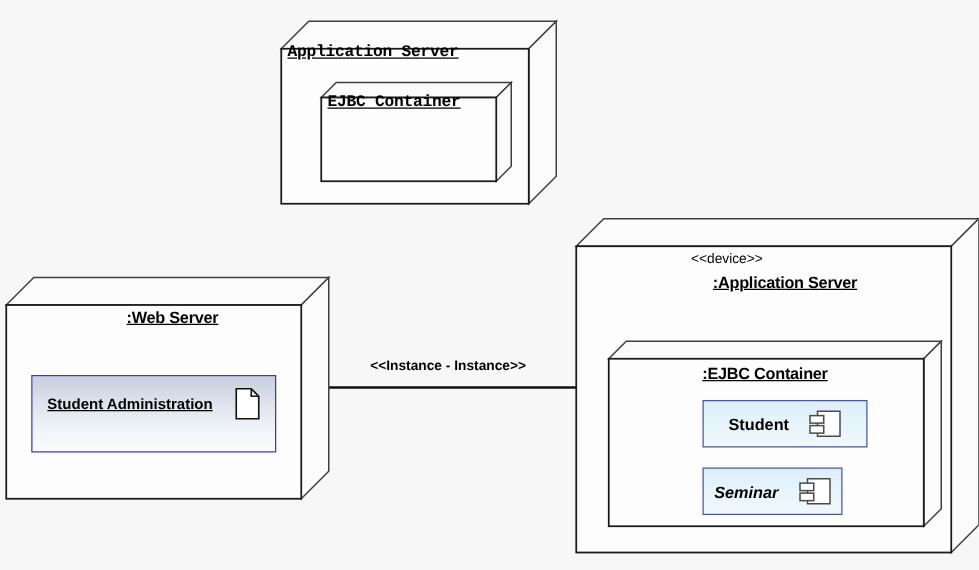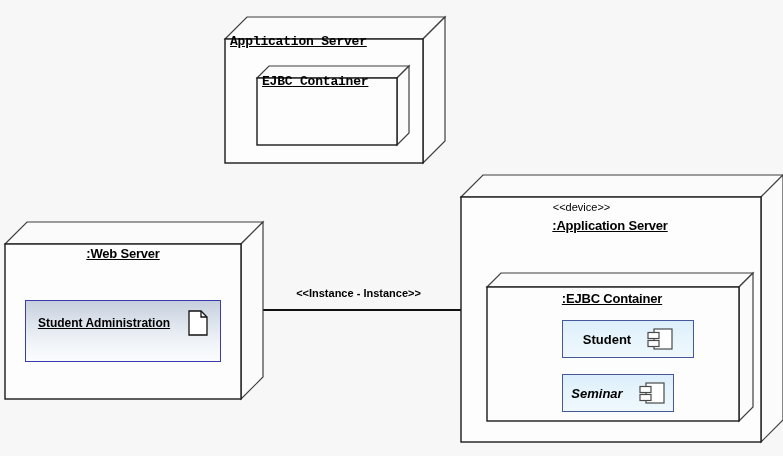--- a/index.html
+++ b/index.html
@@ -143,21 +143,21 @@
   <div class="connector-label" style="left:281px; top:287px; width:155px;">&lt;&lt;Instance - Instance&gt;&gt;</div>
   <div class="connector-line" style="left:262px; top:309px; width:199px;"></div>
 
   <div class="node" style="left:4px; top:218px; width:258px; height:185px;">
     <svg class="shell" width="260" height="187" viewBox="0 0 260 187">
       <polygon points="1,26 23,4 259,4 237,26" fill="#fbfbfb" stroke="#3f3f3f" stroke-width="1.2"></polygon>
       <polygon points="237,26 259,4 259,159 237,181" fill="#fbfbfb" stroke="#3f3f3f" stroke-width="1.2"></polygon>
       <rect x="1" y="26" width="236" height="155" fill="#fdfdfd" stroke="#1a1a1a" stroke-width="1.4"></rect>
     </svg>
 
-    <div class="node-label underline" style="left:1px; top:28px; width:236px; text-align:center; font-size:13px;">:Web Server</div>
+    <div class="node-label underline" style="left:16px; top:28px; width:236px; text-align:center; font-size:13px;">:Web Server</div>
 
     <div class="artifact" style="left:21px; top:82px; width:196px; height:62px;">
       <div class="artifact-inner">
         <span class="artifact-label">Student Administration</span>
         <span>
           <svg width="20" height="26" viewBox="0 0 20 26">
             <path d="M1,1 L13,1 L19,7 L19,25 L1,25 Z" fill="#ffffff" stroke="#111111" stroke-width="1.3" stroke-linejoin="miter"></path>
             <path d="M13,1 L13,7 L19,7" fill="none" stroke="#111111" stroke-width="1.3"></path>
           </svg>
         </span>
@@ -167,21 +167,21 @@
 
   <div class="node" style="left:460px; top:170px; width:322px; height:276px;">
     <svg class="shell" width="324" height="278" viewBox="0 0 324 278">
       <polygon points="1,27 23,5 323,5 301,27" fill="#fbfbfb" stroke="#3f3f3f" stroke-width="1.2"></polygon>
       <polygon points="301,27 323,5 323,250 301,272" fill="#fbfbfb" stroke="#3f3f3f" stroke-width="1.2"></polygon>
       <rect x="1" y="27" width="300" height="245" fill="#fdfdfd" stroke="#1a1a1a" stroke-width="1.4"></rect>
     </svg>
 
     <div class="stereotype" style="left:0; top:31px; width:243px; font-size:11px;">&lt;&lt;device&gt;&gt;</div>
 
-    <div class="node-label underline" style="left:0; top:48px; width:300px; text-align:center; font-size:13px;">:Application Server</div>
+    <div class="node-label underline" style="left:0; top:48px; width:300px; text-align:center; font-size:13px;padding-left:18px;">:Application Server</div>
 
     <div class="node" style="left:26px; top:100px; width:266px; height:152px;">
       <svg class="shell" width="268" height="154" viewBox="0 0 268 154">
         <polygon points="1,17 15,3 267,3 253,17" fill="#fbfbfb" stroke="#3f3f3f" stroke-width="1.2"></polygon>
         <polygon points="253,17 267,3 267,137 253,151" fill="#fbfbfb" stroke="#3f3f3f" stroke-width="1.2"></polygon>
         <rect x="1" y="17" width="252" height="134" fill="#fdfdfd" stroke="#1a1a1a" stroke-width="1.4"></rect>
       </svg>
 
       <div class="node-label underline" style="left:0; top:21px; width:252px; text-align:center; font-size:13px;">:EJBC Container</div>
 

